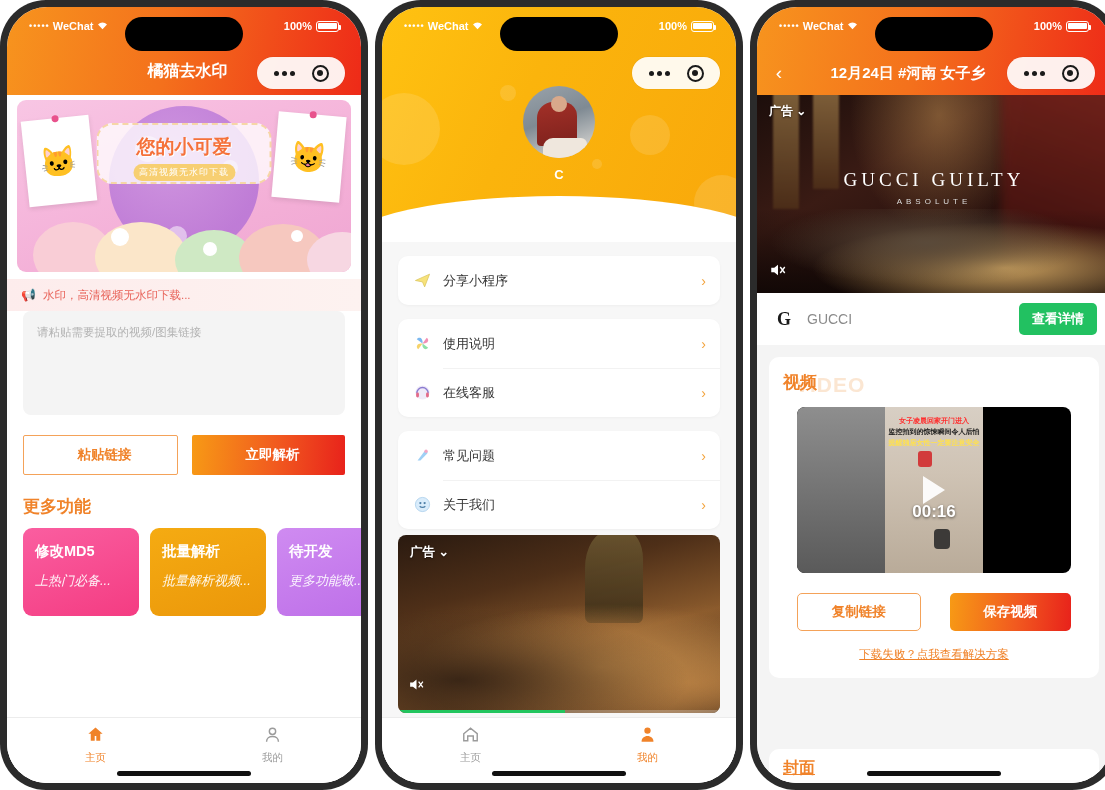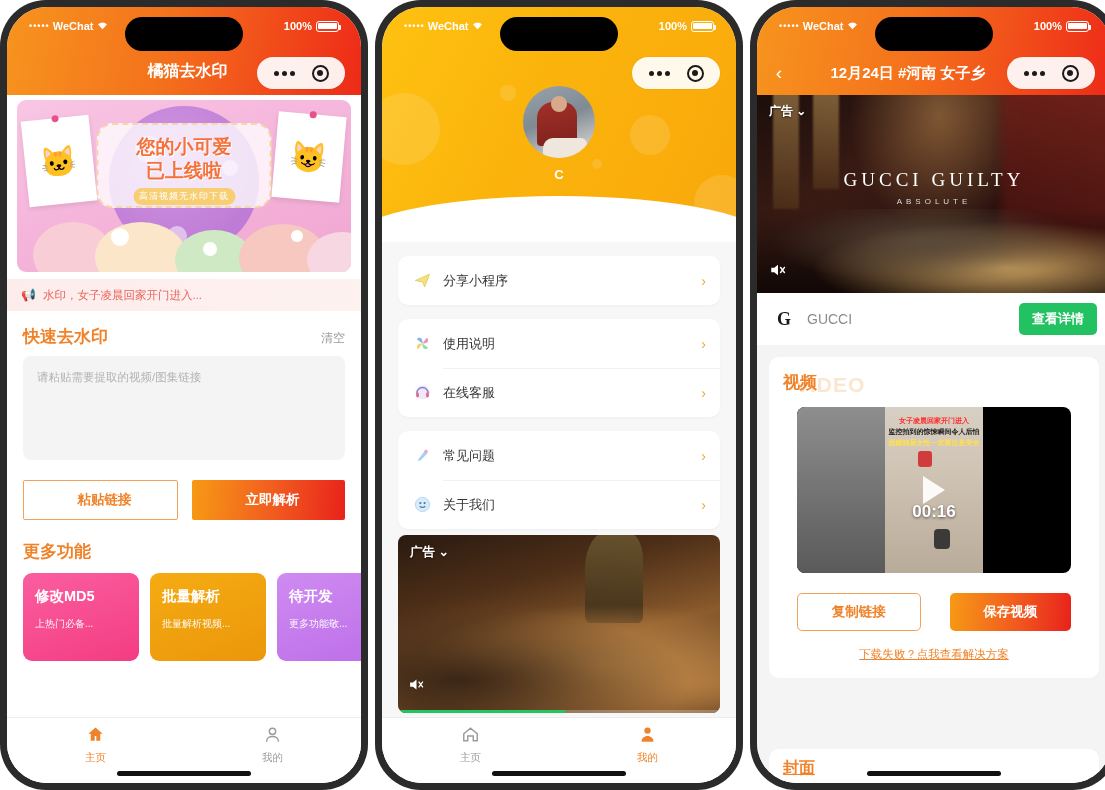--- a/index.html
+++ b/index.html
@@ -156,21 +156,21 @@
   }
   .btn-outline{ border:1px solid #f4a259; color:#f0832a; background:#fff; }
   .btn-solid{ background:linear-gradient(95deg,#f79a15 0%, #f15a1f 55%, #e8221b 100%); color:#fff; }
 
   .more-title{ font-size:17px; font-weight:bold; color:#f0832a; padding:20px 16px 10px 16px; }
   .cards{ display:flex; gap:11px; padding:0 0 0 16px; }
   .card{
     flex:0 0 116px; height:88px; border-radius:9px; padding:14px 12px; color:#fff;
   }
   .card h4{ font-size:14.5px; font-weight:bold; margin-bottom:11px; }
-  .card p{ font-size:10px; opacity:.92; }
+  .card p{ font-size:13px; opacity:.92;font-style:italic; }
   .c-pink{ background:linear-gradient(160deg,#fa5ea0,#f43c82); }
   .c-orange{ background:linear-gradient(160deg,#f5ab12,#eb970a); }
   .c-purple{ background:linear-gradient(160deg,#cf8bf1,#bd6ee8); }
 
   .tabbar {
     position:absolute; bottom:0; left:0; right:0; height:66px;
     background:#fff; border-top:1px solid #ececec;
     display:flex;
   }
   .tab{ flex:1; display:flex; flex-direction:column; align-items:center; justify-content:center; gap:3px; padding-bottom:12px; }
@@ -426,34 +426,29 @@
 
           <div class="photo photo-l">
             <span class="pin"></span>🐱
           </div>
           <div class="photo photo-r">
             <span class="pin"></span>😺
           </div>
 
           <div class="banner-card">
             <div class="bc-l1">您的小可爱</div>
-            <div class="bc-l2">已上线啦</div>
             <div class="bc-sub">高清视频无水印下载</div>
           </div>
         </div>
 
         <div class="notice">
           <span class="notice-ico">📢</span>
-          <span class="notice-txt">水印，女子凌晨回家开门进入...</span>
-        </div>
-
-        <div class="sec-head">
-          <span class="sec-title">快速去水印</span>
-          <span class="sec-action">清空</span>
-        </div>
+          <span class="notice-txt">水印，高清视频无水印下载...</span>
+        </div>
+
 
         <div class="textarea">请粘贴需要提取的视频/图集链接</div>
 
         <div class="btn-row">
           <div class="btn btn-outline">粘贴链接</div>
           <div class="btn btn-solid">立即解析</div>
         </div>
 
         <div class="more-title">更多功能</div>
 

